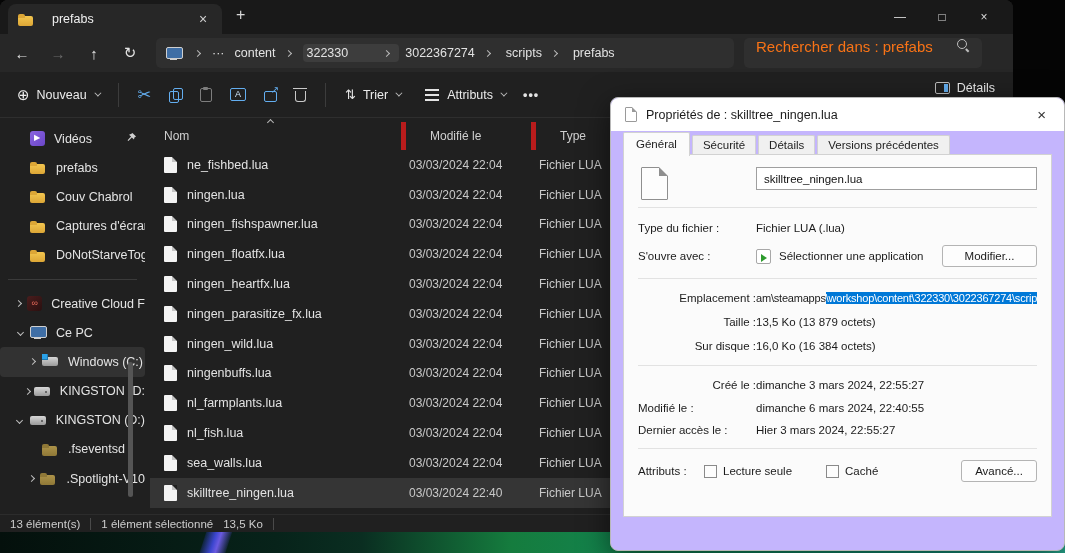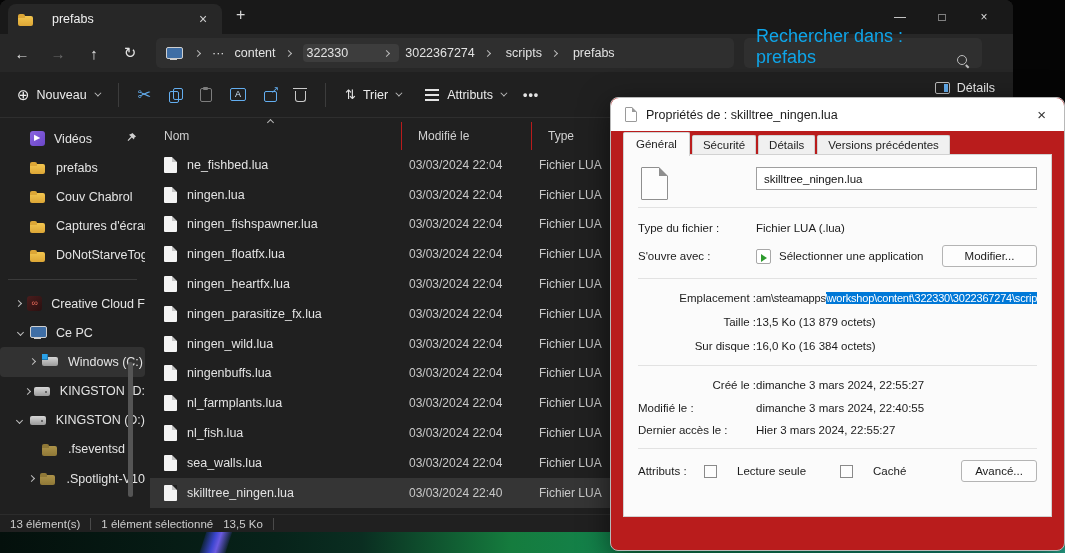--- a/index.html
+++ b/index.html
@@ -34,21 +34,21 @@
     display:flex; align-items:center; }
   .navbtn { width:36px; text-align:center; font-size:15px; color:#e2e2e2; }
   .navbtn.dim { color:#6b6b6b; }
   .addrpill { margin-left:8px; width:578px; height:30px; background:#2f2f2f; border-radius:5px;
     display:flex; align-items:center; padding:0 10px; gap:2px; font-size:12.5px; color:#e2e2e2; }
   .crumb { display:flex; align-items:center; gap:2px; padding:2px 4px; border-radius:4px; }
   .crumb.boxed { background:#3d3d3d;gap:28px; }
   .bc-chev { display:inline-block; width:5px; height:5px; border-right:1.3px solid #b9b9b9;
     border-bottom:1.3px solid #b9b9b9; transform:rotate(-45deg); margin:0 6px 0 8px; }
   .searchpill { margin-left:10px; width:238px; height:30px; background:#2f2f2f; border-radius:5px;
-    display:flex; align-items:flex-end; padding:0 12px; font-size:18px; color:#0ea5e9; }
+    display:flex; align-items:flex-start; padding:0 12px; font-size:15px; color:#f97316; }
   .searchpill .txt { flex:1; }
   .i-magnifier { position:relative; width:14px; height:14px; }
   .i-magnifier::before { content:""; position:absolute; left:1px; top:1px; width:8px; height:8px;
     border:1.5px solid #bdbdbd; border-radius:50%; }
   .i-magnifier::after { content:""; position:absolute; left:10px; top:10px; width:4px; height:1.5px;
     background:#bdbdbd; transform:rotate(45deg); transform-origin:left center; }
 
   
   .toolbar { position:absolute; left:0; top:72px; width:100%; height:46px; background:#202020;
     border-bottom:1px solid #2e2e2e; display:flex; align-items:center; font-size:12.5px; }
@@ -123,40 +123,40 @@
   .ic-drivewin::after { content:""; position:absolute; left:0px; top:0px; width:6px; height:6px;
     background:#2aa1e8; box-shadow:inset -1px -1px 0 #1b7ab3; }
   .sb-scroll { position:absolute; left:128px; top:243px; width:5px; height:135px;
     background:#555; border-radius:3px; }
 
   
   .filelist { position:absolute; left:150px; top:119px; width:858px; height:395px; background:#202020; }
   .fl-header { position:relative; display:grid; grid-template-columns:237px 130px 1fr;
     height:28px; align-items:center; padding-left:14px; color:#d0d0d0; font-size:12px; margin-top:3px; }
   .fl-header .hc { position:relative; height:100%; display:flex; align-items:center; }
-  .fl-header .hc.b { border-left:1px solid #b91c1c; padding-left:16px; }
+  .fl-header .hc.b { border-left:5px solid #b91c1c; padding-left:24px; }
   .sortcaret { position:absolute; left:118px; top:-2px; width:5px; height:5px;
     border-right:1.2px solid #b5b5b5; border-bottom:1.2px solid #b5b5b5; transform:rotate(-135deg); }
   .f-row { display:grid; grid-template-columns:237px 130px 1fr; align-items:center; height:29.8px;
     padding-left:14px; font-size:12.5px; color:#e2e2e2; }
   .f-row.selected { background:#353535; }
   .f-name { display:flex; align-items:center; gap:10px; overflow:hidden; white-space:nowrap; }
   .f-icon { position:relative; width:13px; height:16px; background:#f4f4f4; border-radius:1px; flex:none; }
   .f-icon::before { content:""; position:absolute; right:0; top:0; border-style:solid;
     border-width:0 5px 5px 0; border-color:#202020 #202020 #c4c4c4 #c4c4c4; }
   .f-date, .f-type { color:#c9c9c9; font-size:12px; padding-left:8px; }
 
   
   .statusbar { position:absolute; left:0; top:514px; width:100%; height:18px;
     display:flex; align-items:center; gap:10px; padding-left:10px; font-size:11.5px; color:#cdcdcd;
     border-top:1px solid #2c2c2c; background:#202020; }
   .st-sep { width:1px; height:12px; background:#4a4a4a; }
 
   
-  .dialog { position:absolute; left:610px; top:97px; width:455px; height:454px; background:#b91c1c;
+  .dialog { position:absolute; left:610px; top:97px; width:455px; height:454px; background:#c4b5fd;
     border-radius:8px; box-shadow:0 8px 30px rgba(0,0,0,.55); z-index:3; color:#1b1b1b;
     font-size:11.5px; border:1px solid #b8b8b8; }
   .d-titlebar { height:33px; background:#fff; border-radius:8px 8px 0 0; display:flex; align-items:center;
     padding:0 14px; gap:9px; font-size:12.5px; }
   .d-title { flex:1; }
   .d-close { color:#333; font-size:15px; padding:0 4px; }
   .i-docsm { position:relative; width:12px; height:15px; background:#fff; border:1px solid #9a9a9a; border-radius:1px; }
   .i-docsm::before { content:""; position:absolute; right:-1px; top:-1px; border-style:solid;
     border-width:0 5px 5px 0; border-color:#fff #fff #9a9a9a #9a9a9a; }
   .d-tabs { display:flex; align-items:flex-end; padding-left:12px; height:24px; position:relative; }
@@ -180,21 +180,21 @@
   .i-openwith { position:relative; width:15px; height:15px; border:1px solid #a8a8a8; border-radius:2px;
     background:#fff; margin-right:8px; flex:none; }
   .i-openwith::before { content:""; position:absolute; left:4px; top:4px; border-style:solid;
     border-width:4px 0 4px 6px; border-color:transparent transparent transparent #2e9b2e; }
   .d-btn { border:1px solid #b4b4b4; background:#fdfdfd; border-radius:3px; font-size:11.5px;
     color:#1b1b1b; text-align:center; }
   .btn-modify { margin-left:auto; width:95px; height:22px; line-height:20px; }
   .btn-adv { margin-left:auto; width:76px; height:22px; line-height:20px; }
   .d-path { font-size:11px; white-space:nowrap; overflow:hidden; letter-spacing:-.2px; }
   .d-path .hl { background:#0078d7; color:#fff; }
-  .d-check { display:flex; align-items:center; gap:20px; }
+  .d-check { display:flex; align-items:center; gap:6px; }
   .cb { width:13px; height:13px; border:1px solid #8a8a8a; background:#fdfdfd; flex:none; }
   .d-bottom { position:absolute; left:0; right:0; bottom:0; height:33px; border-top:1px solid #dedede;
     display:flex; align-items:center; justify-content:flex-end; gap:15px; padding-right:12px;
     background:#f5f5f5; border-radius:0 0 8px 8px; }
   .btn-ok { width:62px; height:21px; line-height:19px; border-color:#0067c0; }
   .btn-cancel { width:66px; height:21px; line-height:19px; }
   .btn-apply { width:64px; height:21px; line-height:19px; color:#a2a2a2; }
 </style>
 </head>
 <body>
@@ -582,21 +582,21 @@
         <span class="d-label">Sur disque :</span>
         <span>16,0 Ko (16 384 octets)</span>
       </div>
       <div class="d-hr"></div>
       <div class="d-row h24">
         <span class="d-label">Créé le :</span>
         <span>dimanche 3 mars 2024, 22:55:27</span>
       </div>
       <div class="d-row h22">
         <span class="d-label">Modifié le :</span>
-        <span>dimanche 3 mars 2024, 22:40:55</span>
+        <span>dimanche 6 mars 2024, 22:40:55</span>
       </div>
       <div class="d-row h22">
         <span class="d-label">Dernier accès le :</span>
         <span>Hier 3 mars 2024, 22:55:27</span>
       </div>
       <div class="d-hr"></div>
       <div class="d-row h30">
         <span class="d-label" style="width:66px">Attributs :</span>
         <span class="d-check">
           <span class="cb"></span>

